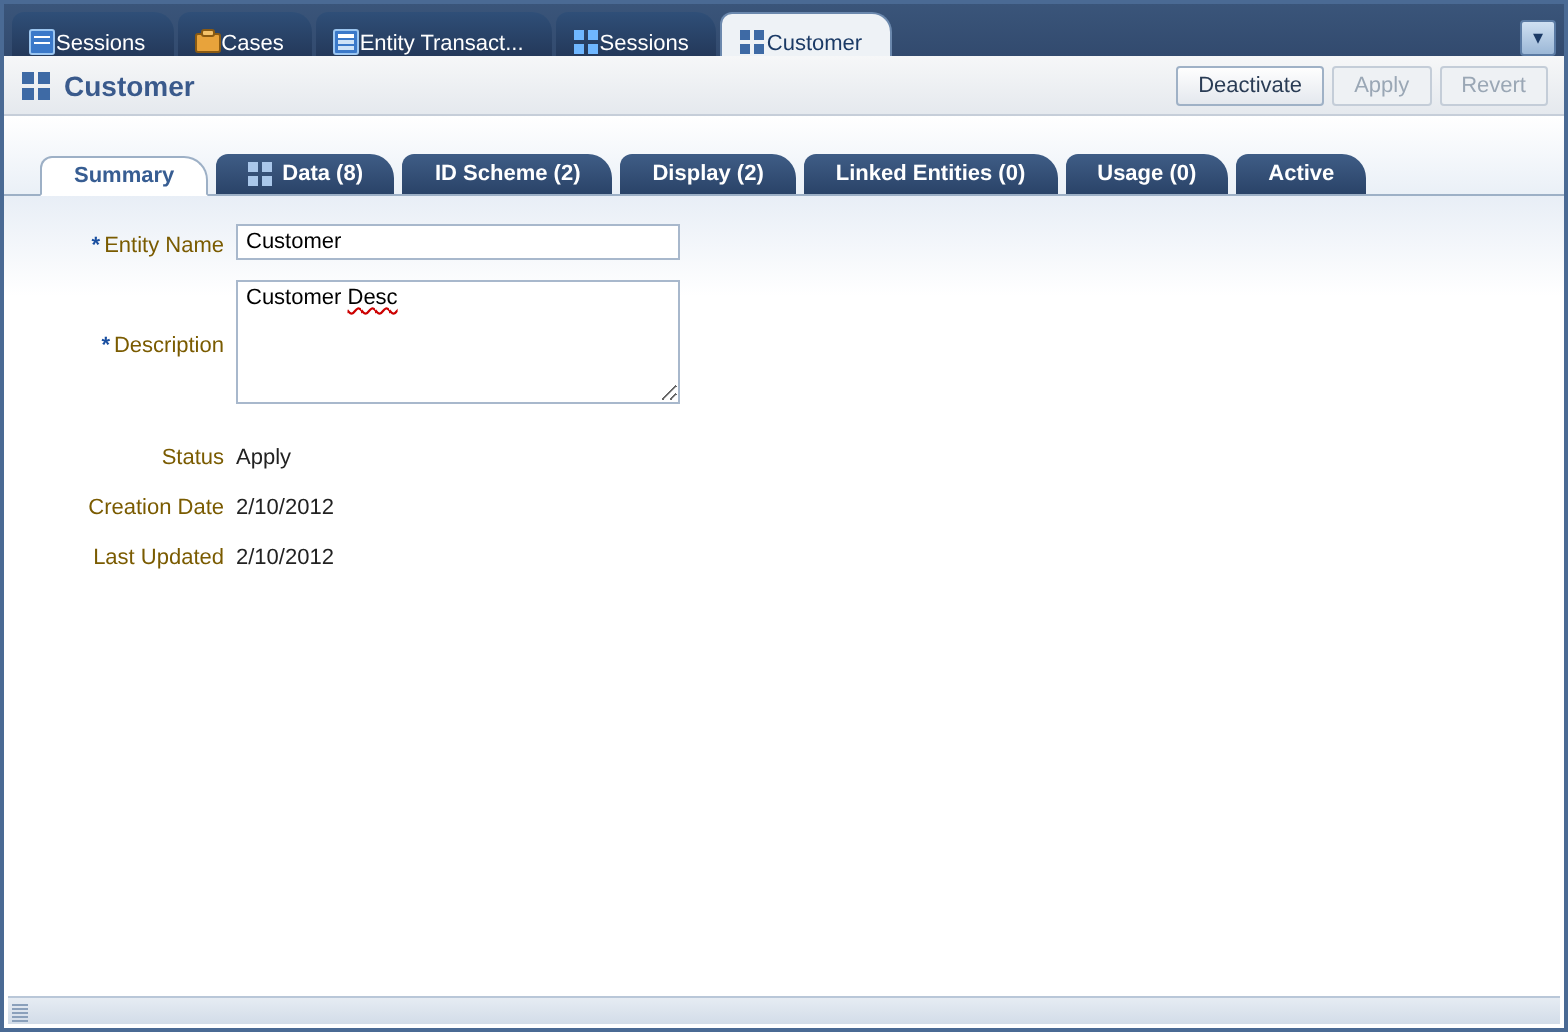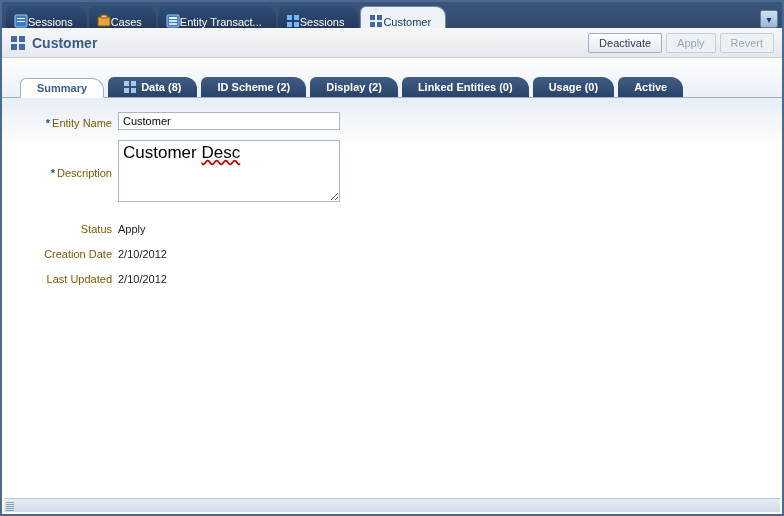--- a/index.html
+++ b/index.html
@@ -211,21 +211,21 @@
         <input type="text" value="Customer" style="">
       </div>
     </div>
 
 
     <div class="form-row">
       <div class="lbl">
         <span class="req">*</span><span>Description</span>
       </div>
       <div class="ctl">
-        <div contenteditable="true" class="" style="width: 222px; height: 62px; border: 1px solid rgb(168, 184, 204); padding: 2px 4px; resize: both; overflow: auto; font-family: inherit; font-size: 17px; background: rgb(255, 255, 255);"><span>Customer </span><span class="underline-red">Desc</span></div>
+        <div contenteditable="true" class="" style="width: 222px; height: 62px; border: 1px solid rgb(168, 184, 204); padding: 2px 4px; resize: both; overflow: auto; font-family: inherit; font-size: 11px; background: rgb(255, 255, 255);"><span>Customer </span><span class="underline-red">Desc</span></div>
       </div>
     </div>
 
     <div class="form-row" style="margin-top:18px">
       <div class="lbl">Status</div>
       <div class="ctl">
           <div class="static">Apply</div>
         </div>
     </div>
 

